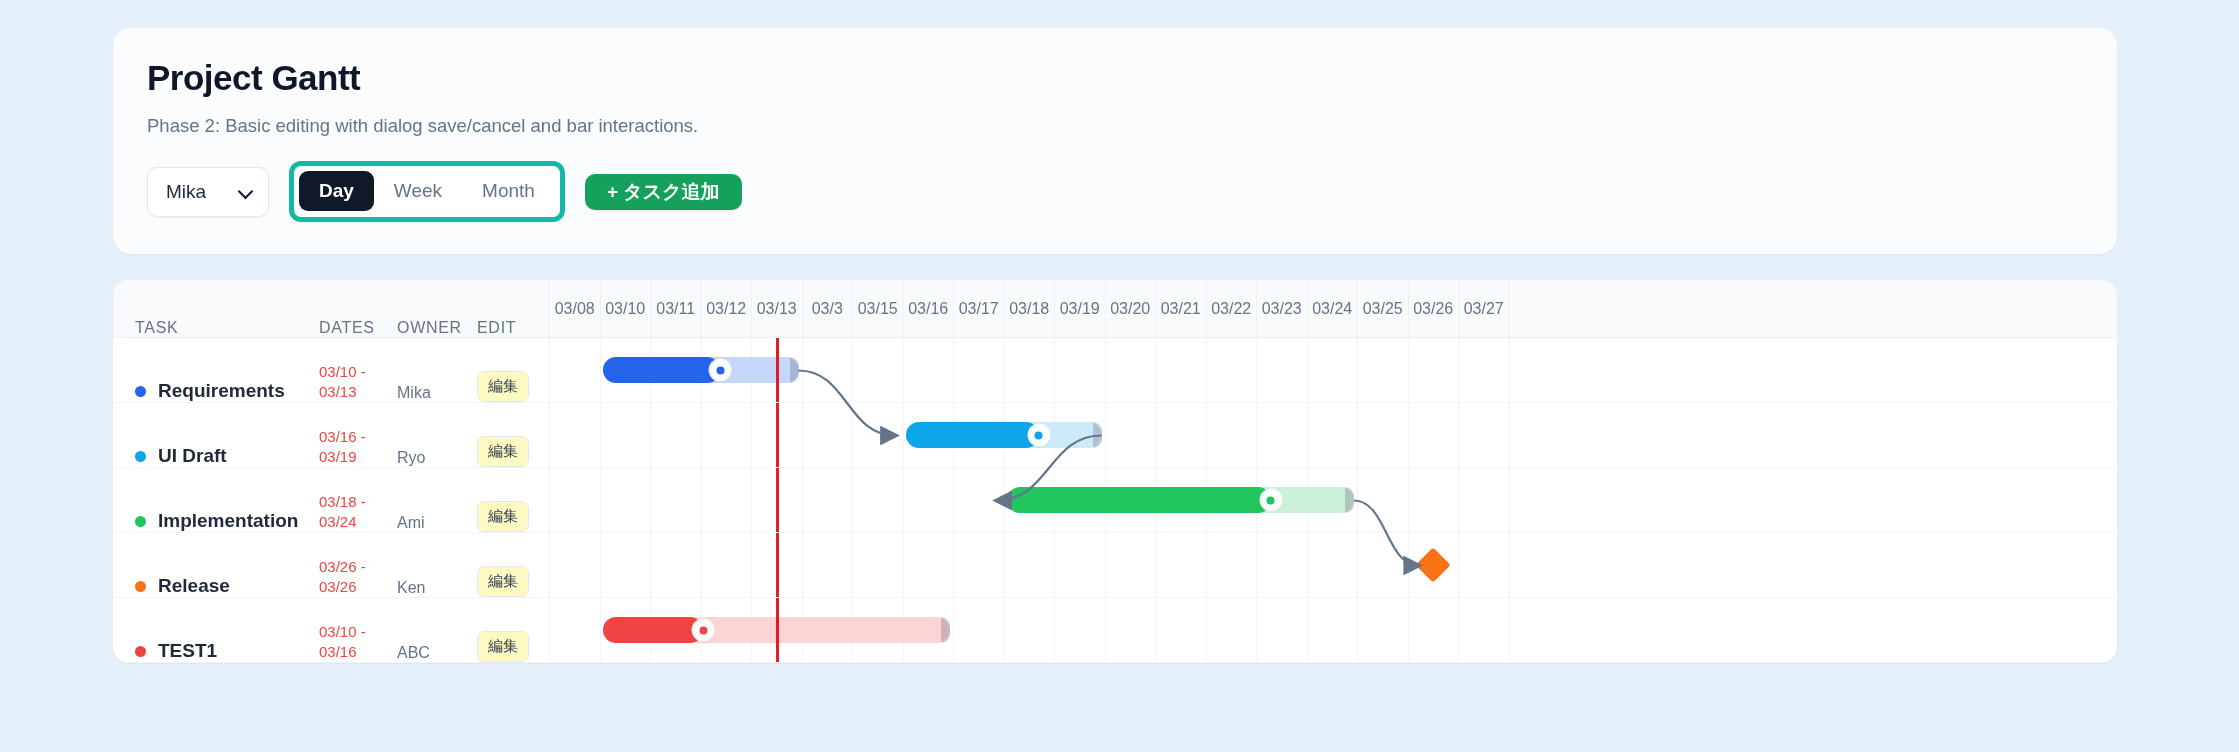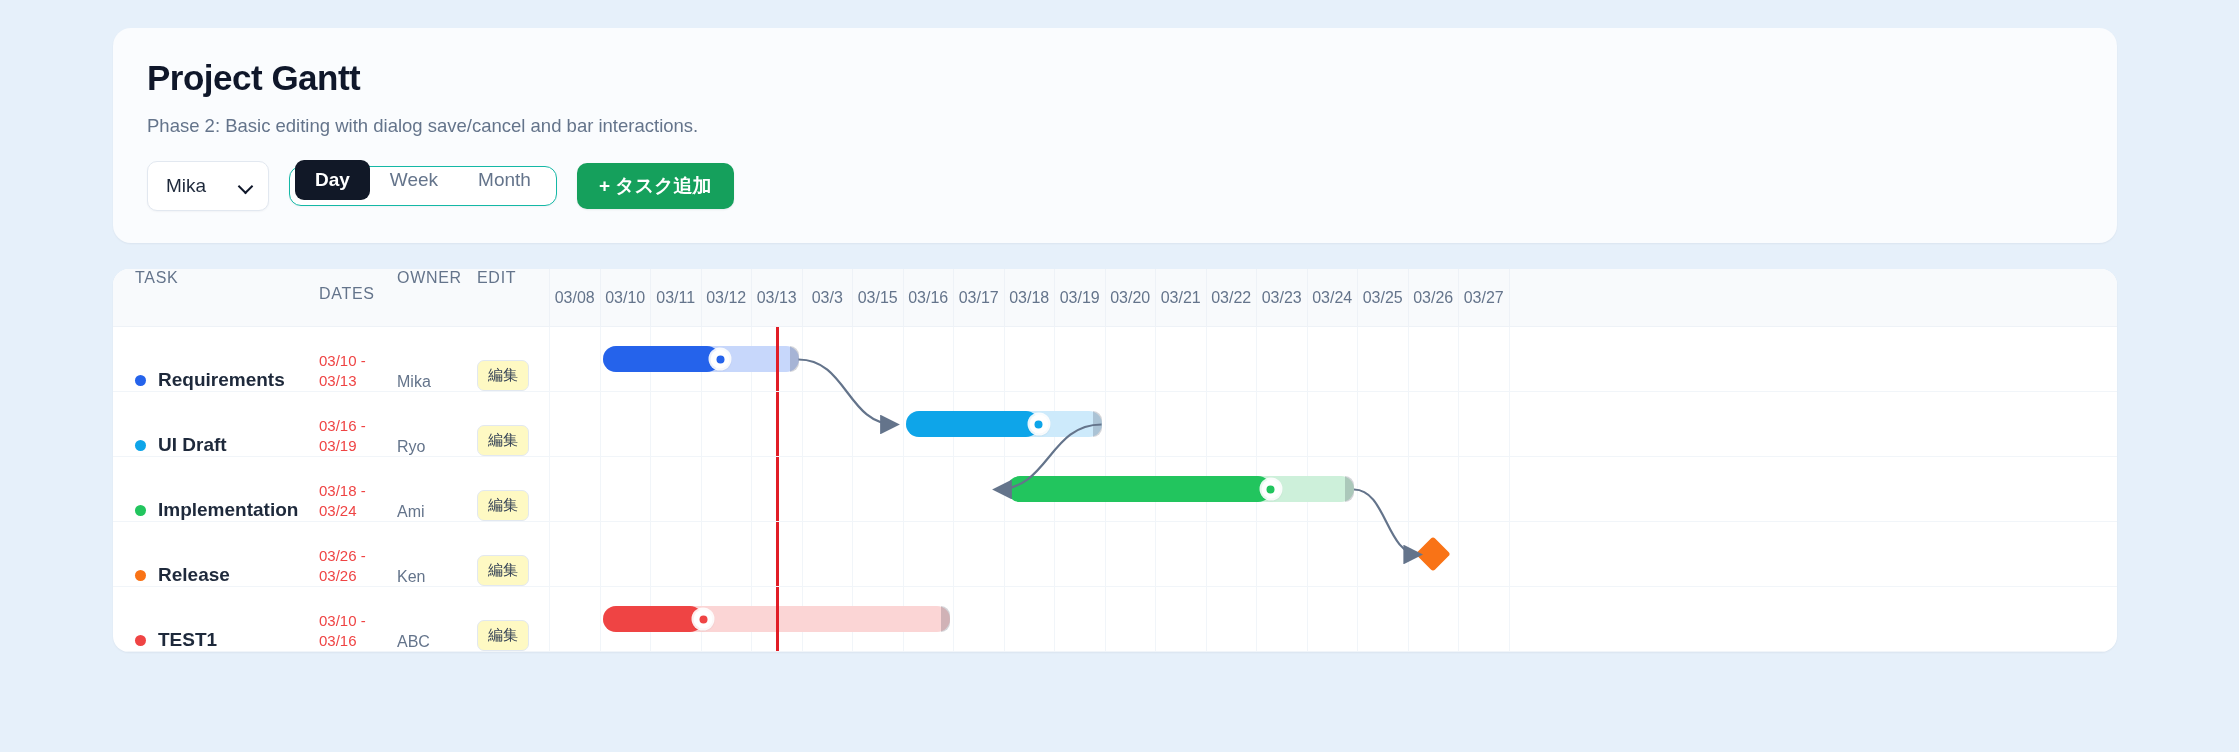--- a/index.html
+++ b/index.html
@@ -38,52 +38,52 @@
   }
   .chev { width: 13px; height: 13px; position: relative; }
   .chev::before {
     content: ""; position: absolute; left: 0; top: 1px;
     width: 9px; height: 9px;
     border-right: 2.2px solid #0f172a; border-bottom: 2.2px solid #0f172a;
     transform: rotate(45deg);
   }
 
   .seg-group {
-    height: 40px; background: #fff;
-    border: 1px solid #14b8a6; border-radius: 12px;
-    display: flex; align-items: flex-end; padding: 5px;
+    height: 61px; background: #fff;
+    border: 5px solid #14b8a6; border-radius: 12px;
+    display: flex; align-items: flex-start; padding: 5px;
     box-shadow: 0 1px 2px rgba(15,23,42,.04);
   }
   .seg {
     height: 40px; padding: 0 20px; border-radius: 9px;
     display: flex; align-items: center; justify-content: center;
     font-size: 19px; color: #64748b; cursor: pointer; white-space: nowrap;
   }
   .seg.active { background: #111827; color: #fff; font-weight: bold; }
 
   .add-btn {
-    height: 46px; padding: 0 22px; background: #15a05c;
+    height: 36px; padding: 0 22px; background: #15a05c;
     border-radius: 10px; display: flex; align-items: center;
     justify-content: center; gap: 2px;
     color: #fff; font-size: 19px; font-weight: bold; cursor: pointer;
     box-shadow: 0 1px 2px rgba(15,23,42,.08);
   }
 
   
   .gantt-card {
     margin-top: 26px; background: #fff; border-radius: 16px;
     box-shadow: 0 1px 2px rgba(15,23,42,.05);
     overflow: hidden;
   }
   .grid-head {
     display: flex; background: #f8fafc;
     border-bottom: 1px solid #eef2f7;
     height: 58px;
   }
-  .lp-head { display: flex; align-items: flex-start; flex: none; }
+  .lp-head { display: flex; align-items: flex-end; flex: none; }
   .lp-head > div {
     font-size: 16px; color: #64748b; letter-spacing: .7px;
   }
   .col-task  { width: 206px; padding-left: 22px; }
   .col-dates { width: 78px; margin-top: 16px; }
   .col-owner { width: 80px; }
   .col-edit  { width: 72px; }
 
   .days { display: flex; flex: 1; }
   .day-head {

